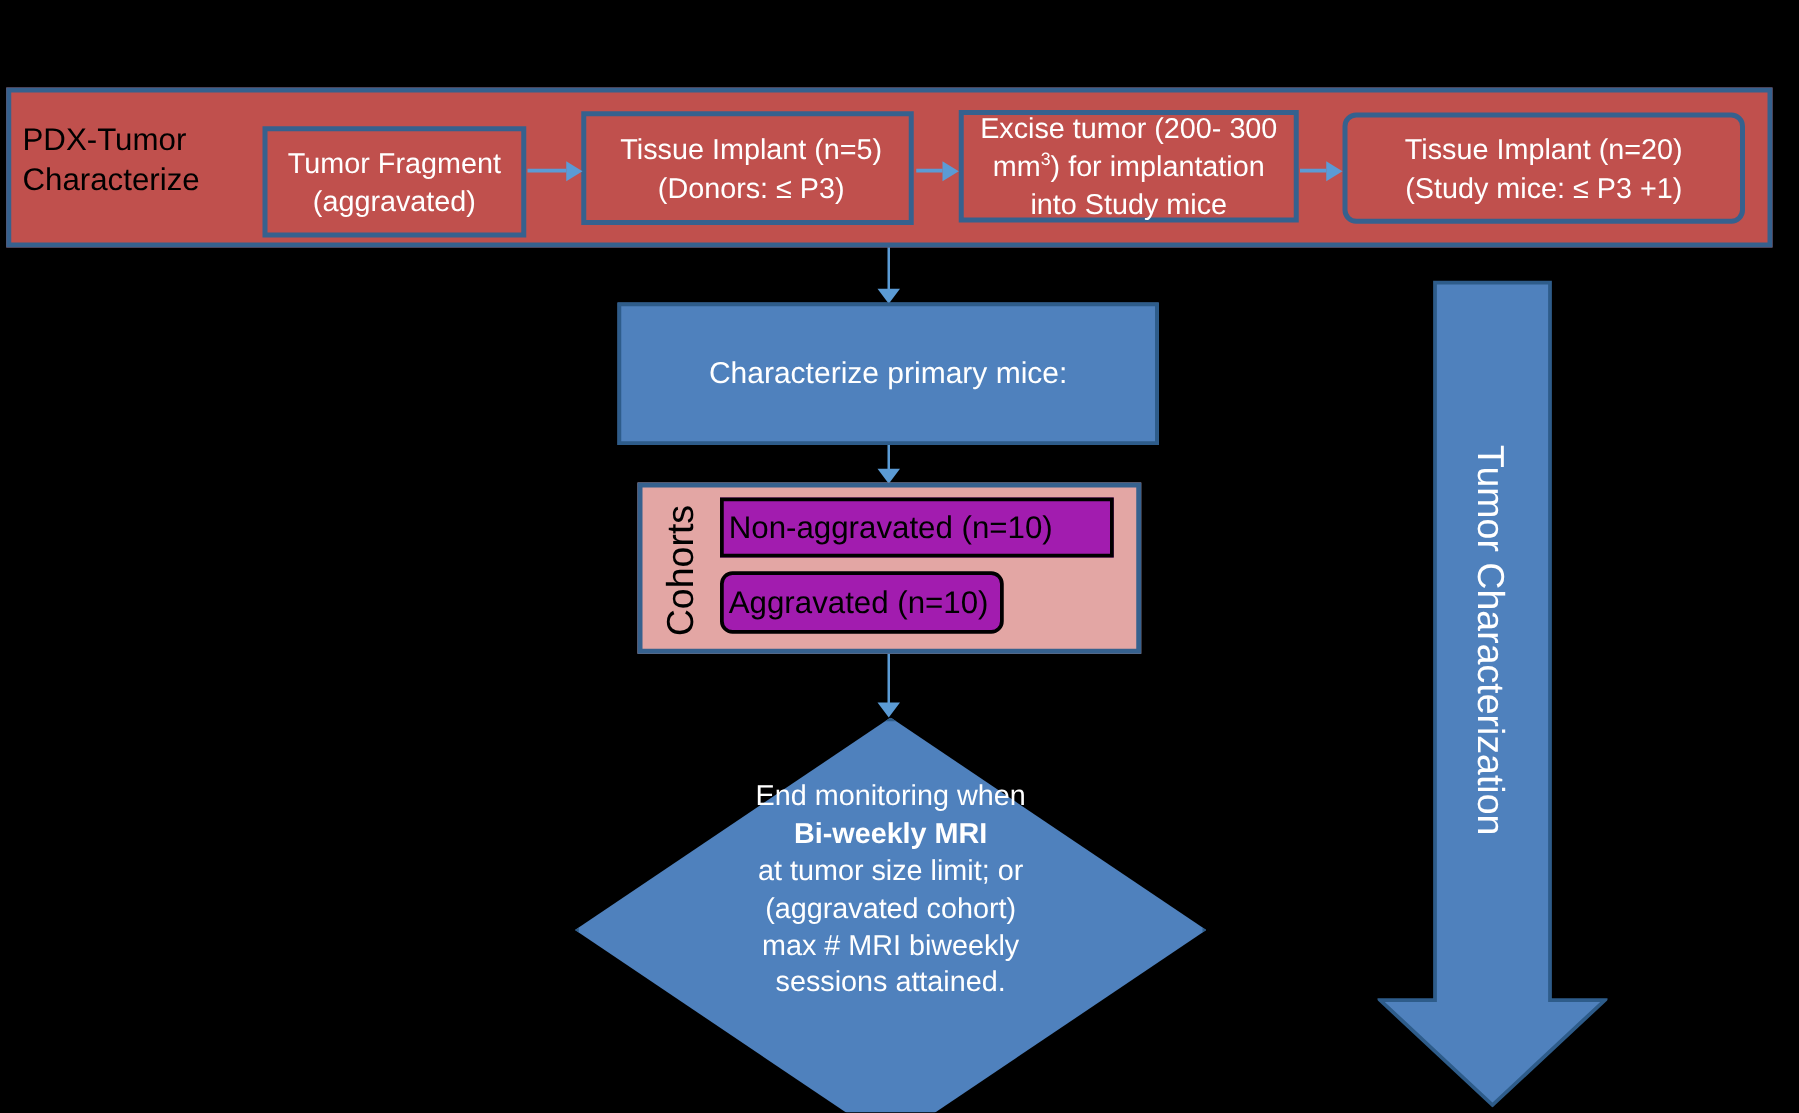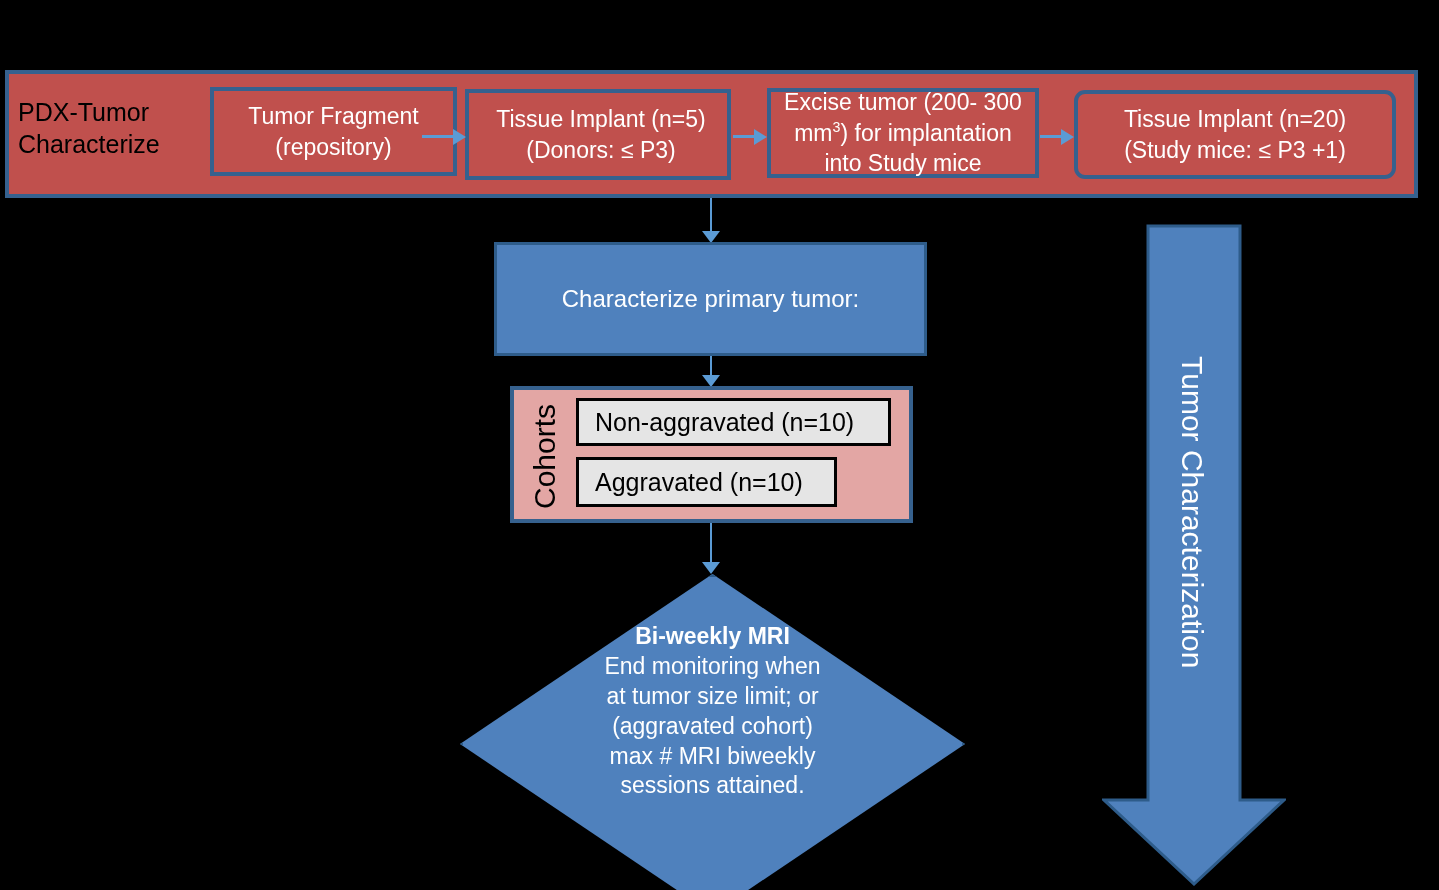--- a/index.html
+++ b/index.html
@@ -48,21 +48,21 @@
     box-sizing: border-box;
     color: #FFFFFF;
     font-size: 23px;
     line-height: 1.32;
     text-align: center;
     display: flex;
     align-items: center;
     justify-content: center;
     padding: 2px 6px;
   }
-  #box-fragment { left: 210px;  top: 87px; width: 247px; height: 89px; }
+  #box-fragment { left: 210px;  top: 101px; width: 211px; height: 89px; }
   #box-implant5 { left: 465px;  top: 89px; width: 266px; height: 91px; padding-left: 12px; }
   #box-excise   { left: 767px;  top: 88px; width: 272px; height: 90px; }
   #box-implant20{ left: 1074px; top: 90px; width: 322px; height: 89px; border-radius: 11px; }
 
   .red-box sup { font-size: 0.62em; vertical-align: super; line-height: 0; }
 
   
   .h-arrow {
     position: absolute;
     height: 16px;
@@ -159,31 +159,31 @@
     color: #000000;
     font-size: 30px;
     display: flex;
     align-items: center;
     justify-content: center;
     writing-mode: vertical-rl;
     transform: rotate(180deg);
   }
   .cohort-item {
     position: absolute;
-    background: #e5e5e5;
+    background: #a21caf;
     border: 3px solid #000000;
     box-sizing: border-box;
     color: #000000;
     font-size: 25px;
     display: flex;
     align-items: center;
-    padding-left: 16px;
+    padding-left: 4px;
   }
   #cohort-nonagg { left: 62px; top: 8px;  width: 315px; height: 48px; }
-  #cohort-agg    { left: 62px; top: 67px; width: 261px; height: 50px; }
+  #cohort-agg    { left: 62px; top: 67px; width: 227px; height: 50px; border-radius: 10px; }
 
   
   #diamond-wrap {
     position: absolute;
     left: 460px;
     top: 574px;
     width: 505px;
     height: 340px;
   }
   #diamond-shape {
@@ -235,21 +235,21 @@
 <body>
 
 <div id="canvas">
 
   <div class="red-band"></div>
   <div class="band-label">PDX-Tumor Characterize</div>
 
   <div class="red-box" id="box-fragment">
     <span>
       <span>Tumor Fragment</span><br>
-      <span>(repository)</span>
+      <span>(aggravated)</span>
     </span>
   </div>
 
   <div class="red-box" id="box-implant5">
     <span>
       <span>Tissue Implant (n=5)</span><br>
       <span>(Donors: ≤ P3)</span>
     </span>
   </div>
 
@@ -289,39 +289,39 @@
     <div class="shaft"></div>
     <div class="head"></div>
   </div>
   <div class="v-arrow" id="vconn-3">
     <div class="shaft"></div>
     <div class="head"></div>
   </div>
 
   <div id="box-characterize">
     <span>
-      <span>Characterize primary tumor:</span><br>
+      <span>Characterize primary mice:</span><br>
     </span>
   </div>
 
   <div id="cohorts-box">
     <div id="cohorts-label">Cohorts</div>
     <div class="cohort-item" id="cohort-nonagg">
       <span>Non-aggravated (n=10)</span>
     </div>
     <div class="cohort-item" id="cohort-agg">
       <span>Aggravated (n=10)</span>
     </div>
   </div>
 
   <div id="diamond-wrap">
     <div id="diamond-shape"></div>
     <div id="diamond-text">
+      <div>End monitoring when</div>
       <div id="diamond-title">Bi-weekly MRI</div>
-      <div>End monitoring when</div>
       <div>at tumor size limit; or</div>
       <div>(aggravated cohort)</div>
       <div>max # MRI biweekly</div>
       <div>sessions attained.</div>
     </div>
   </div>
 
   <div id="big-arrow">
     <svg width="184" height="662" viewBox="0 0 184 662" xmlns="http://www.w3.org/2000/svg">
       <polygon points="46,2 138,2 138,576 182,576 92,660 2,576 46,576" fill="#4F81BD" stroke="#2E5C8A" stroke-width="3"></polygon>

